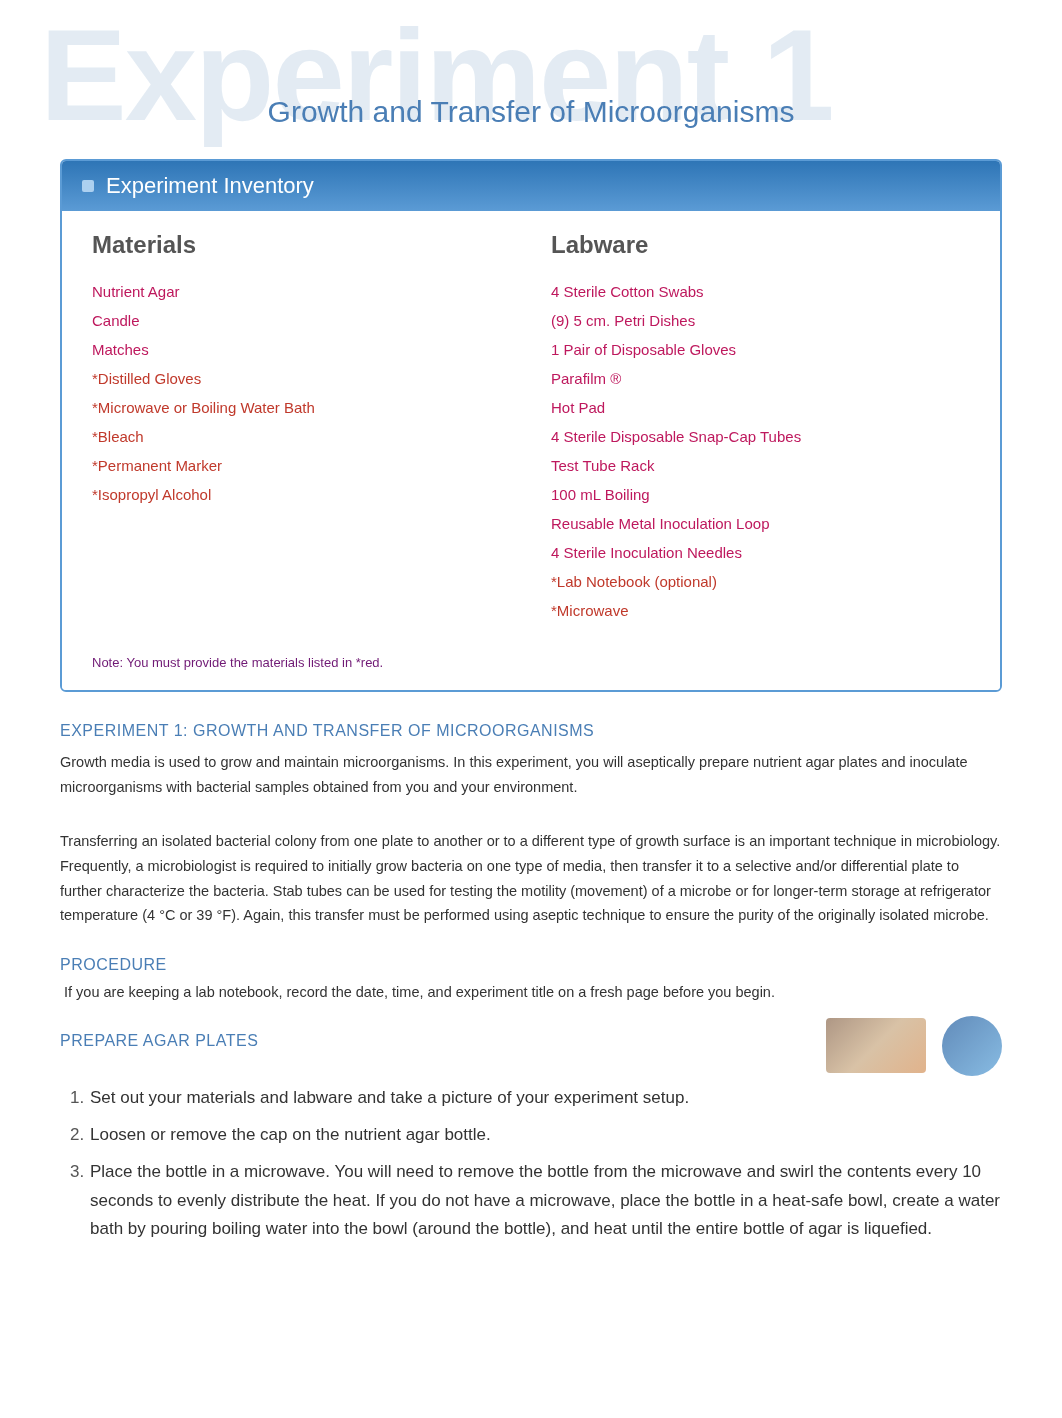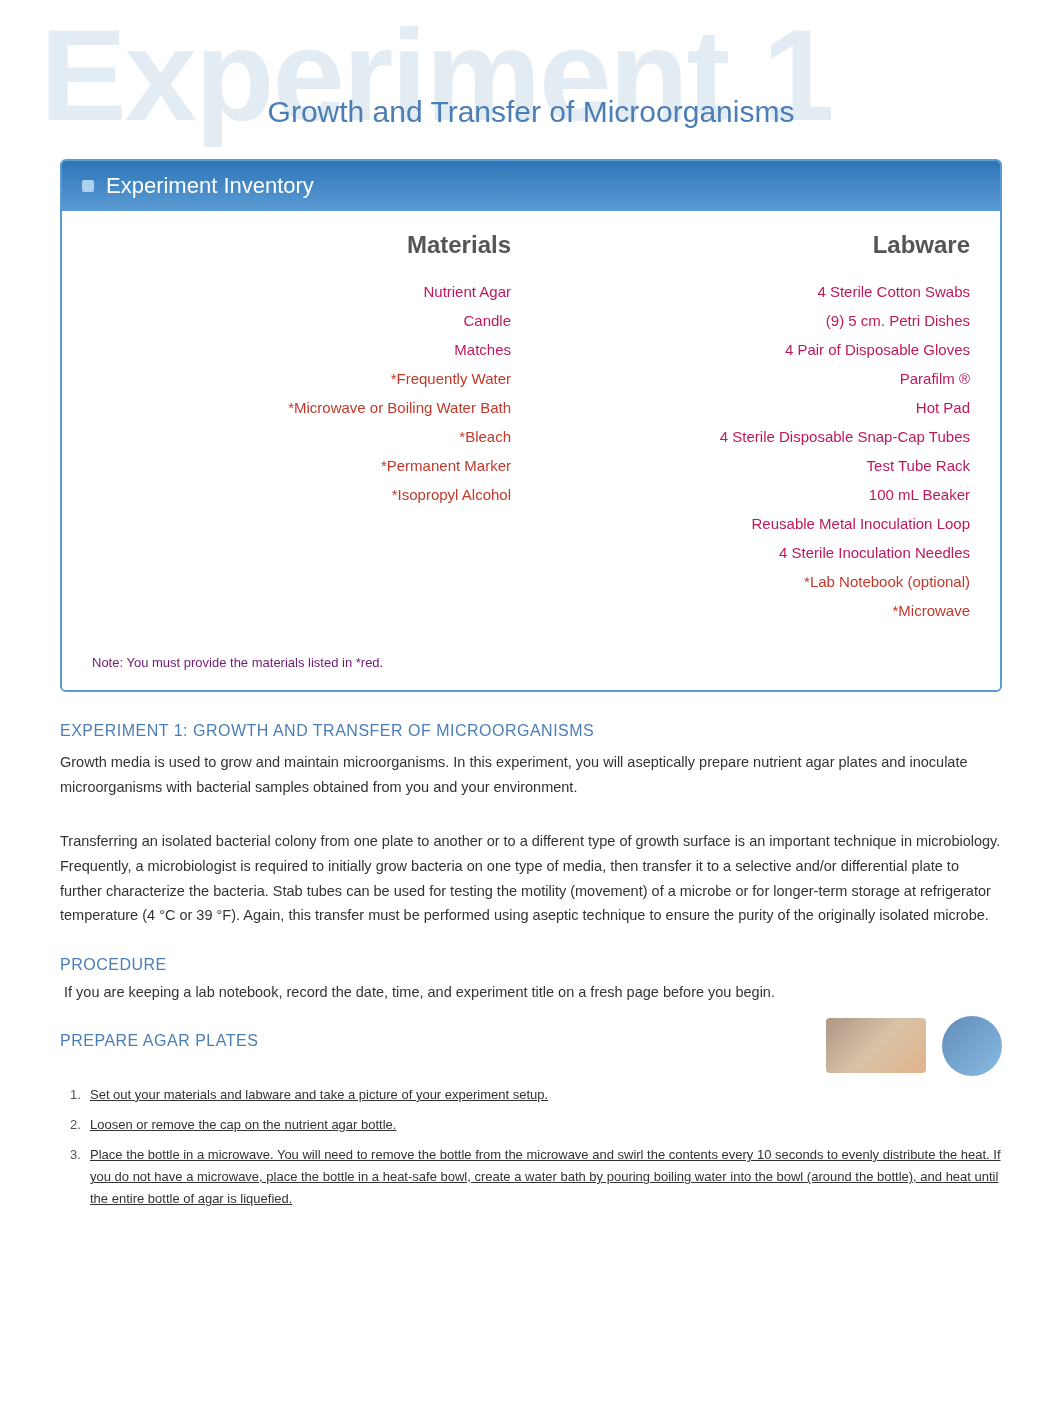--- a/index.html
+++ b/index.html
@@ -66,21 +66,20 @@
       border-radius: 2px;
       display: inline-block;
     }
     .inventory-content {
       padding: 20px 30px 20px 30px;
       background: #fff;
     }
     .inventory-columns {
       display: flex;
       gap: 40px;
-      text-align: right;
     }
     .inventory-col {
       flex: 1;
     }
     .col-heading {
       font-size: 24px;
       font-weight: bold;
       color: #555;
       margin-bottom: 18px;
     }
@@ -153,27 +152,26 @@
       background: linear-gradient(135deg, #3a6ea8 0%, #6aabdc 100%);
       border-radius: 50%;
       opacity: 0.8;
     }
 
     .steps-list {
       list-style: none;
       padding-left: 10px;
     }
     .steps-list li {
-      font-size: 13px;
+      font-size: 17px;
       color: #333;
       line-height: 1.7;
       margin-bottom: 8px;
       padding-left: 20px;
       position: relative;
-      text-decoration: underline;
     }
     .steps-list li::before {
       position: absolute;
       left: 0;
       color: #555;
     }
     .steps-list li.step-1::before { content: "1."; }
     .steps-list li.step-2::before { content: "2."; }
     .steps-list li.step-3::before { content: "3."; }
   </style>
@@ -194,39 +192,39 @@
     </div>
     <div class="inventory-content">
       <div class="inventory-columns">
 
         <div class="inventory-col">
           <div class="col-heading">Materials</div>
           <ul class="item-list">
             <li>Nutrient Agar</li>
             <li>Candle</li>
             <li>Matches</li>
-            <li class="starred">*Frequently Water</li>
+            <li class="starred">*Distilled Gloves</li>
             <li class="starred">*Microwave or Boiling Water Bath</li>
             <li class="starred">*Bleach</li>
             <li class="starred">*Permanent Marker</li>
             <li class="starred">*Isopropyl Alcohol</li>
           </ul>
         </div>
 
         <div class="inventory-col">
           <div class="col-heading">Labware</div>
           <ul class="item-list">
             <li>4 Sterile Cotton Swabs</li>
             <li>(9) 5 cm. Petri Dishes</li>
-            <li>4 Pair of Disposable Gloves</li>
+            <li>1 Pair of Disposable Gloves</li>
             <li>Parafilm  ®</li>
             <li>Hot Pad</li>
             <li>4 Sterile Disposable Snap-Cap Tubes</li>
             <li>Test Tube Rack</li>
-            <li>100 mL Beaker</li>
+            <li>100 mL Boiling</li>
             <li>Reusable Metal Inoculation Loop</li>
             <li>4 Sterile Inoculation Needles</li>
             <li class="starred">*Lab Notebook (optional)</li>
             <li class="starred">*Microwave</li>
           </ul>
         </div>
       </div>
       <div class="note-text">Note: You must provide the materials listed in *red.</div>
     </div>
   </div>

